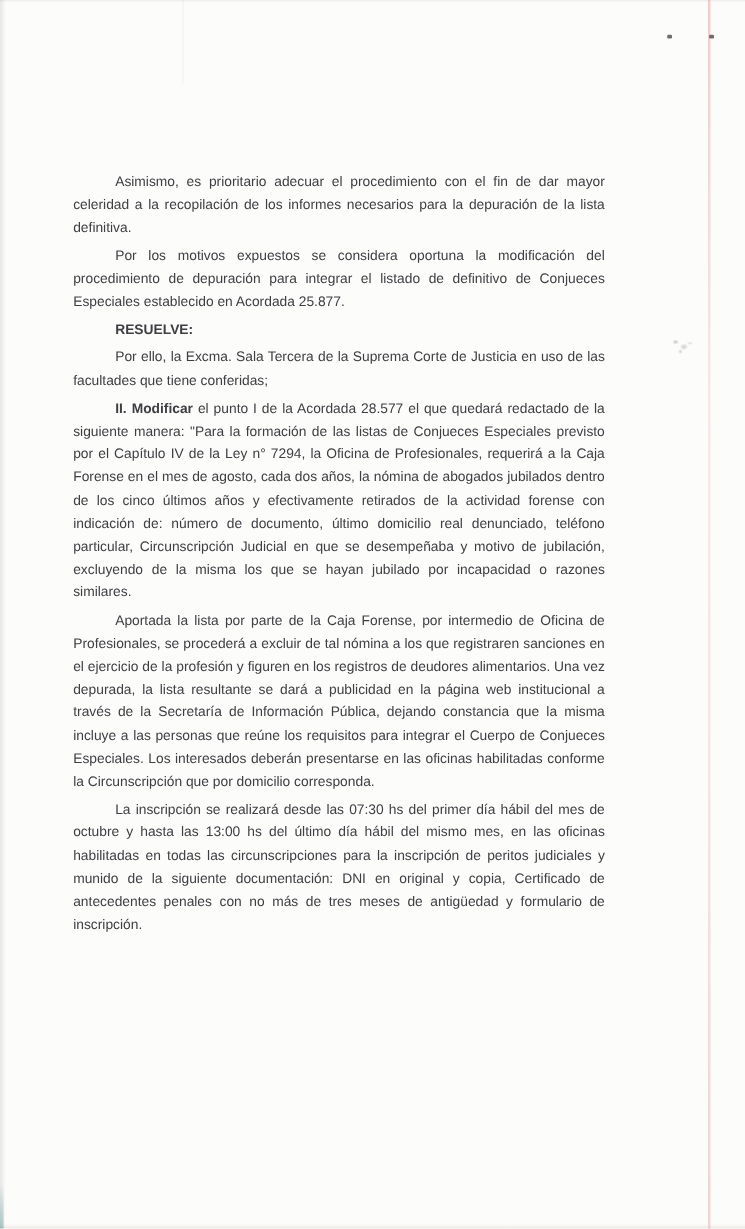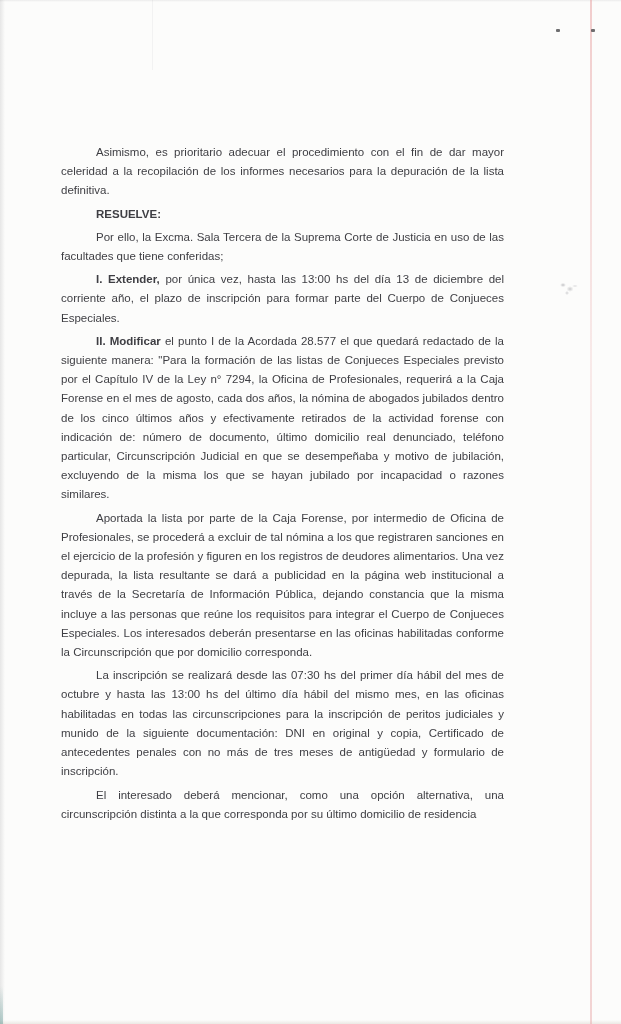--- a/index.html
+++ b/index.html
@@ -78,27 +78,26 @@
     background: rgba(120,120,125,0.07);
   }
 </style>
 </head>
 <body>
 
 <div class="page">
 
   <div class="textblock">
     <p class="para">Asimismo, es prioritario adecuar el procedimiento con el fin de dar mayor celeridad a la recopilación de los informes necesarios para la depuración de la lista definitiva.</p>
+    <p class="para">Por los motivos expuestos se considera oportuna la modificación del procedimiento de depuración para integrar el listado de definitivo de Conjueces Especiales establecido en Acordada 25.877.</p>
     <p class="para heading">RESUELVE:</p>
     <p class="para">Por ello, la Excma. Sala Tercera de la Suprema Corte de Justicia en uso de las facultades que tiene conferidas;</p>
-    <p class="para"><b>I. Extender,</b><span> por única vez, hasta las 13:00 hs del día 13 de diciembre del corriente año, el plazo de inscripción para formar parte del Cuerpo de Conjueces Especiales.</span></p>
     <p class="para"><b>II. Modificar</b><span> el punto I de la Acordada 28.577 el que quedará redactado de la siguiente manera: "Para la formación de las listas de Conjueces Especiales previsto por el Capítulo IV de la Ley n° 7294, la Oficina de Profesionales, requerirá a la Caja Forense en el mes de agosto, cada dos años, la nómina de abogados jubilados dentro de los cinco últimos años y efectivamente retirados de la actividad forense con indicación de: número de documento, último domicilio real denunciado, teléfono particular, Circunscripción Judicial en que se desempeñaba y motivo de jubilación, excluyendo de la misma los que se hayan jubilado por incapacidad o razones similares.</span></p>
     <p class="para">Aportada la lista por parte de la Caja Forense, por intermedio de Oficina de Profesionales, se procederá a excluir de tal nómina a los que registraren sanciones en el ejercicio de la profesión y figuren en los registros de deudores alimentarios. Una vez depurada, la lista resultante se dará a publicidad en la página web institucional a través de la Secretaría de Información Pública, dejando constancia que la misma incluye a las personas que reúne los requisitos para integrar el Cuerpo de Conjueces Especiales. Los interesados deberán presentarse en las oficinas habilitadas conforme la Circunscripción que por domicilio corresponda.</p>
     <p class="para">La inscripción se realizará desde las 07:30 hs del primer día hábil del mes de octubre y hasta las 13:00 hs del último día hábil del mismo mes, en las oficinas habilitadas en todas las circunscripciones para la inscripción de peritos judiciales y munido de la siguiente documentación: DNI en original y copia, Certificado de antecedentes penales con no más de tres meses de antigüedad y formulario de inscripción.</p>
-    <p class="para">El interesado deberá mencionar, como una opción alternativa, una circunscripción distinta a la que corresponda por su último domicilio de residencia</p>
   </div>
 
   <div class="edge-top"></div>
   <div class="edge-left"></div>
   <div class="edge-bottom"></div>
   <div class="corner-sliver"></div>
   <div class="crease"></div>
   <div class="pink-line"></div>
   <div class="speck speck-1"></div>
   <div class="speck speck-2"></div>

